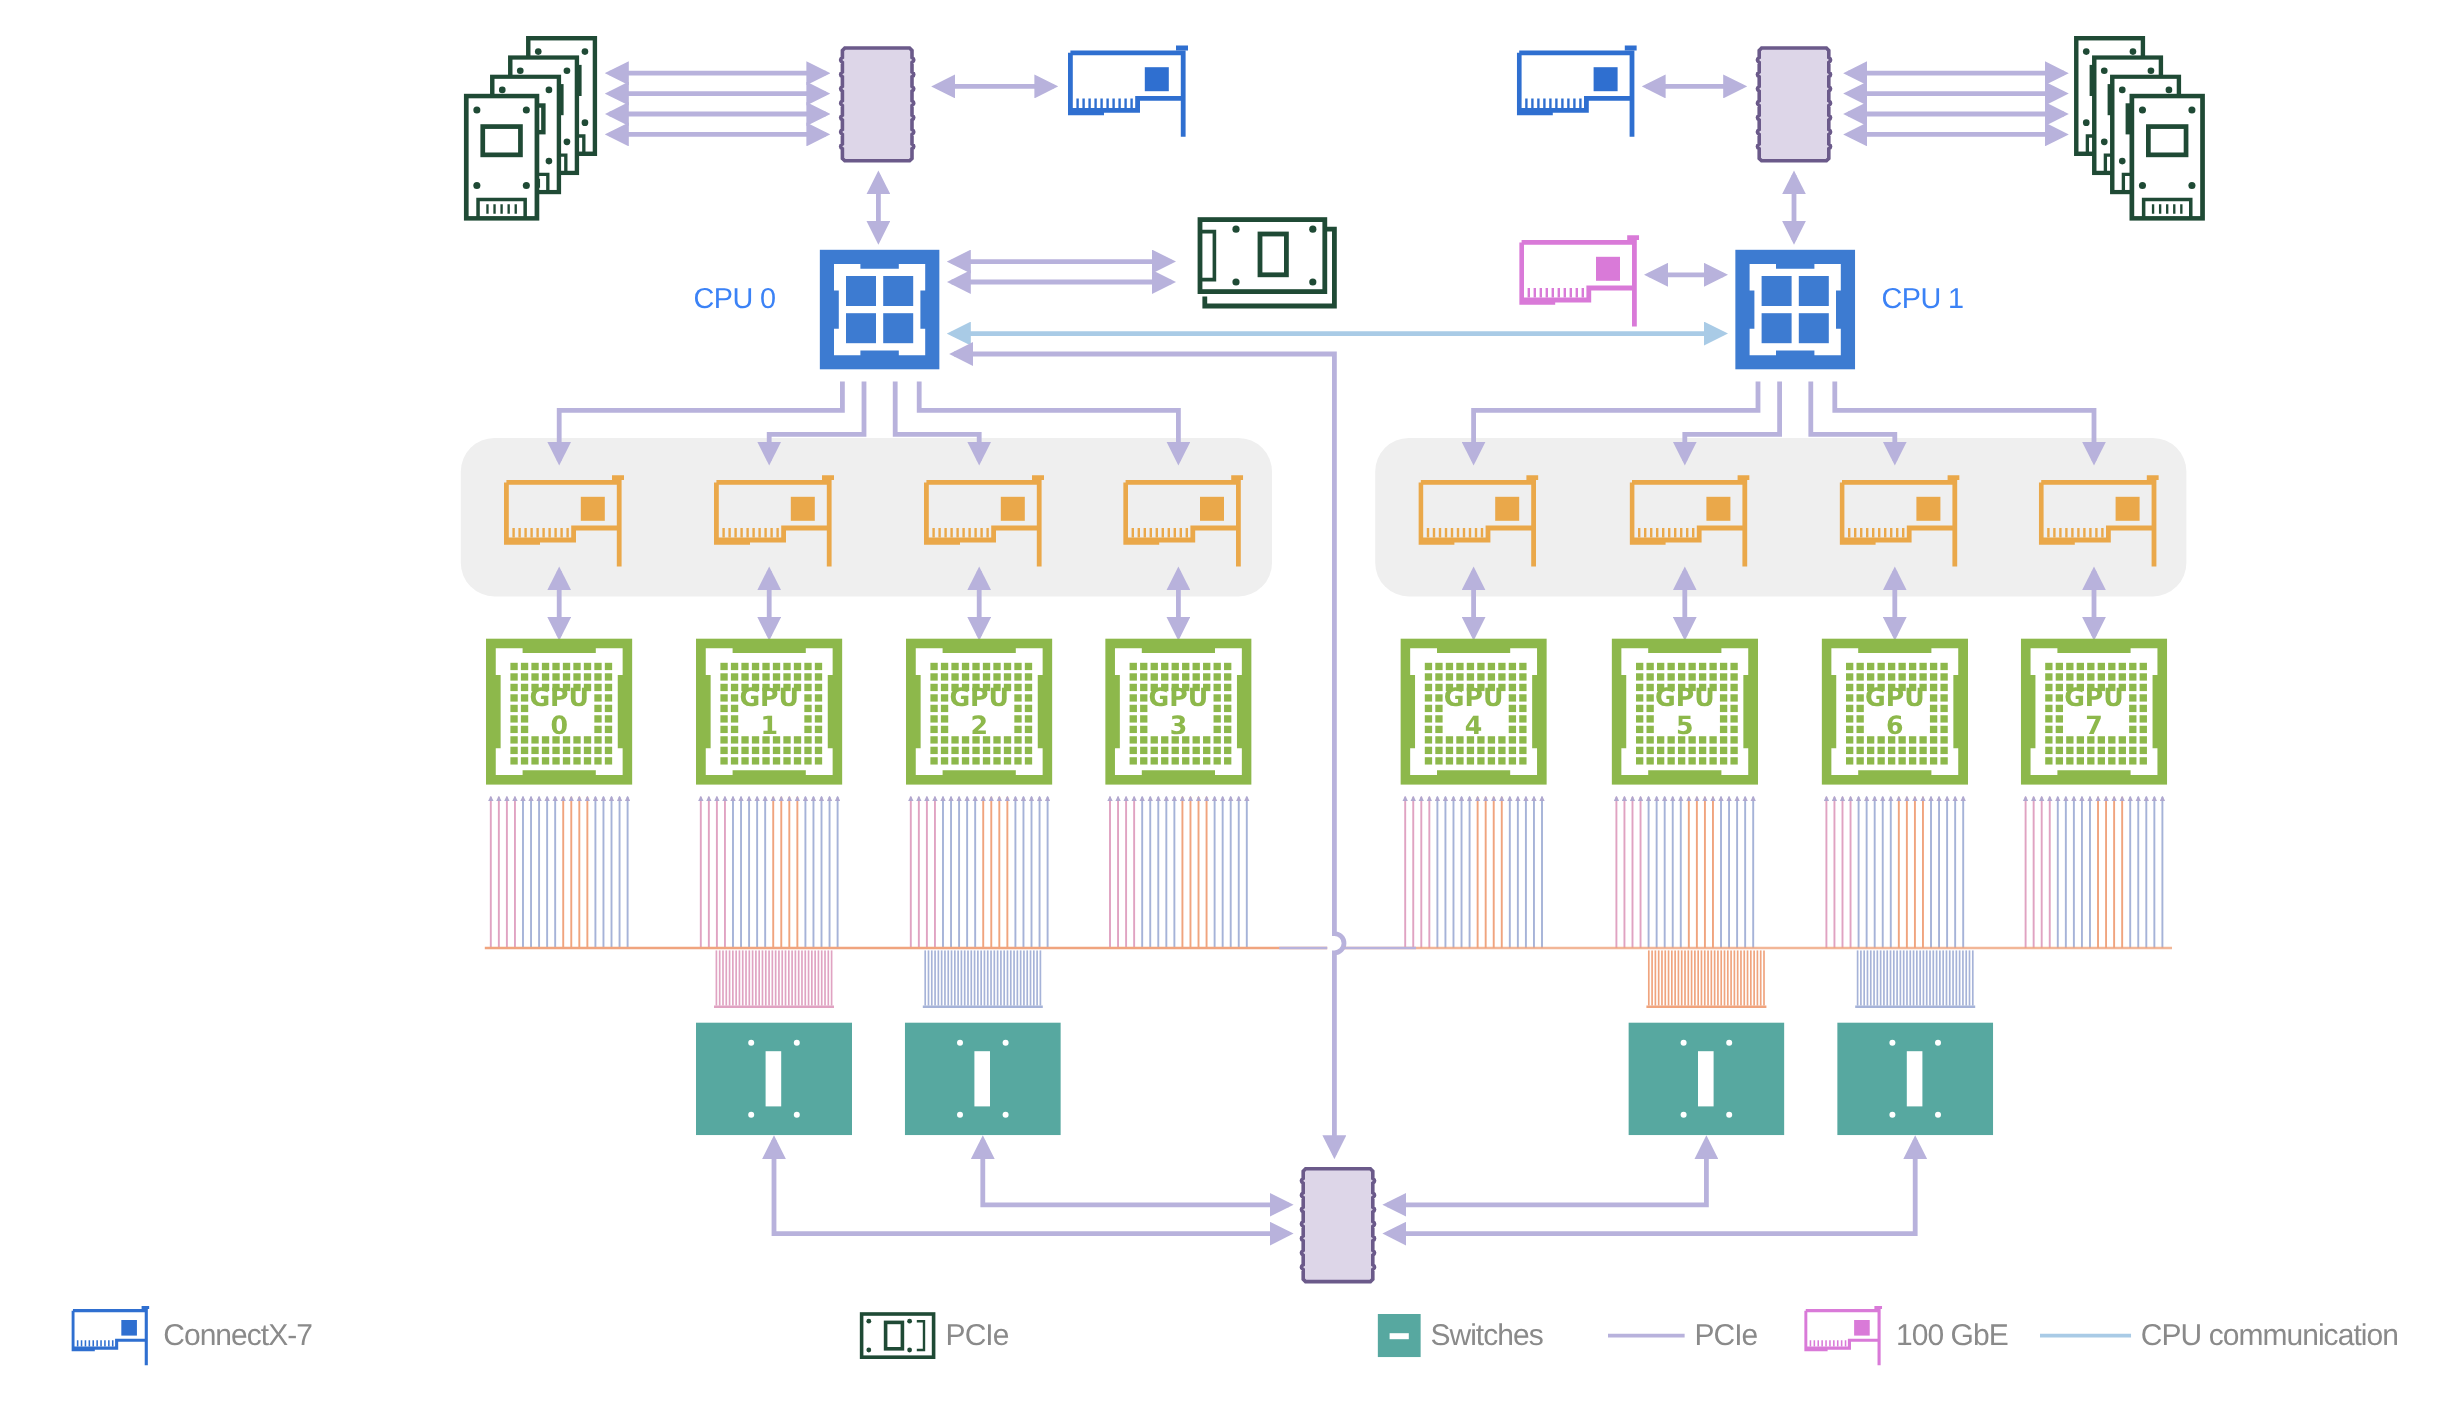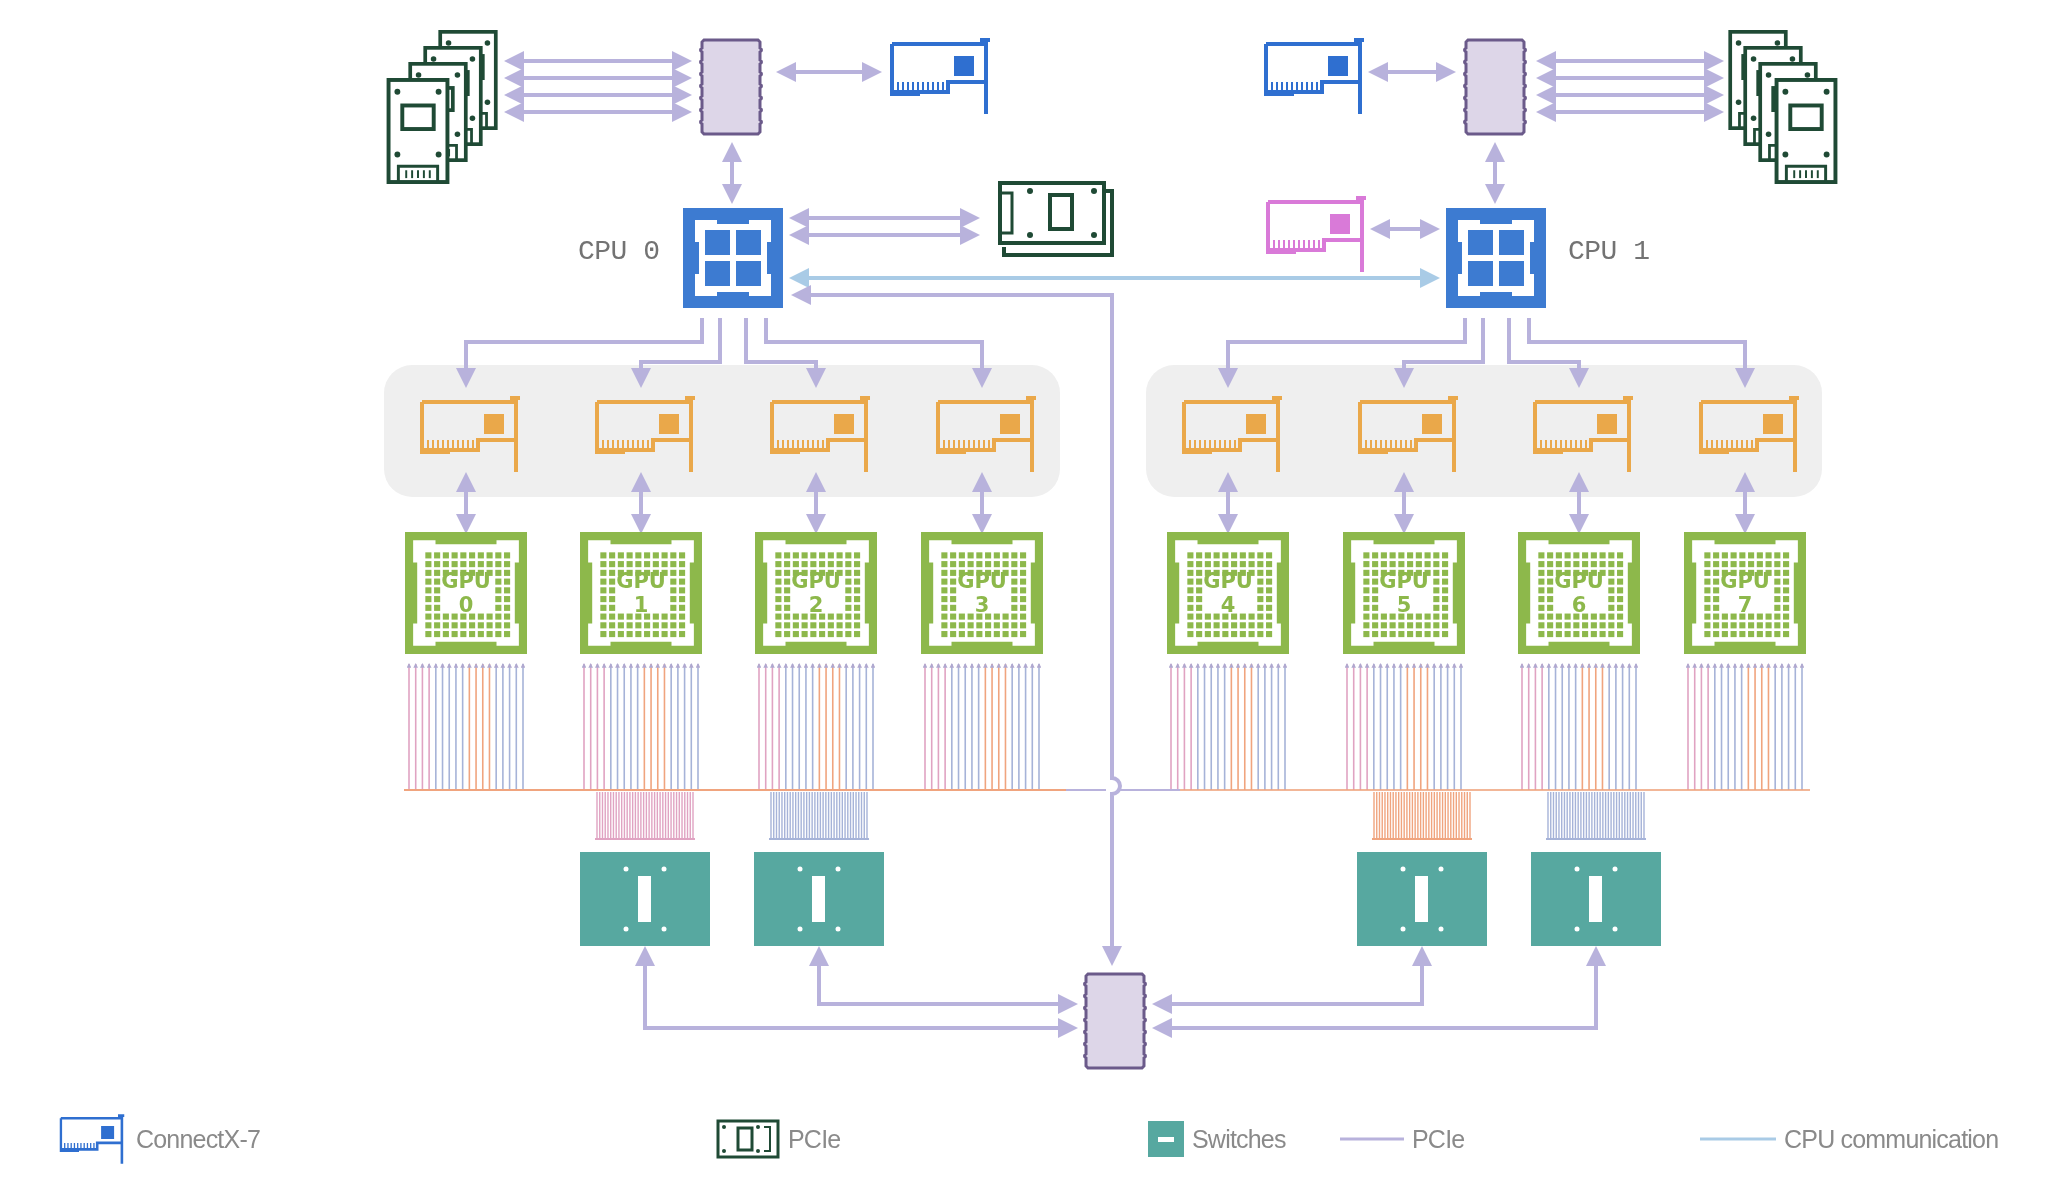--- a/index.html
+++ b/index.html
@@ -1,19 +1,19 @@
 <!DOCTYPE html>
 <html><head>
 <meta charset="utf-8">
 <style>
   html, body { margin:0; padding:0; background:#ffffff; }
   body { width:2048px; height:1183px; position:relative; overflow:hidden; font-family:"Liberation Sans", sans-serif; }
   #diagram { position:absolute; left:0; top:0; width:2048px; height:1183px; }
-  .cpu-label { position:absolute; font-family:Liberation Mono, monospace; font-size:28px; color:#737373; letter-spacing:-0.5px; }
-  .legend { position:absolute; left:0; top:1109px; width:1680px; height:60px; }
+  .cpu-label { position:absolute; font-family:Liberation Sans, sans-serif; font-size:24px; color:#3b82f6; letter-spacing:-0.5px; }
+  .legend { position:absolute; left:0; top:1083px; width:1680px; height:60px; }
   .legend-item { position:absolute; top:0; height:60px; display:flex; align-items:center; }
   .legend-label { font-family:"Liberation Sans", sans-serif; font-size:25px; color:#8a8a8a; margin-left:8px; letter-spacing:-0.8px; white-space:nowrap; }
   .gpu-text { font-family:"DejaVu Sans", sans-serif; font-weight:bold; fill:#8db84b; }
 </style>
 </head>
 <body>
 
 <svg id="diagram" width="2048" height="1183" viewBox="0 0 2048 1183" xmlns="http://www.w3.org/2000/svg">
   <defs>
     <marker id="ah" viewBox="0 0 10 10" refX="8" refY="5" markerWidth="5" markerHeight="5" orient="auto-start-reverse">
@@ -698,19 +698,25 @@
       <rect x="10" y="16" width="16" height="5" fill="#fff"></rect>
     </svg>
     <span class="legend-label">Switches</span>
   </div>
   <div class="legend-item" style="left:1340px;">
     <svg width="64" height="10" viewBox="0 0 64 10">
       <line x1="0" y1="5" x2="64" y2="5" stroke="#b8b2dc" stroke-width="3"></line>
     </svg>
     <span class="legend-label">PCIe</span>
   </div>
+  <div class="legend-item" style="left:1500px;">
+    <svg width="72" height="52" viewBox="0 0 100 80" style="color:#d97ad8">
+        <use href="#card"></use>
+      </svg>
+    <span class="legend-label">100 GbE</span>
+  </div>
   <div class="legend-item" style="left:1700px;">
     <svg width="76" height="10" viewBox="0 0 76 10">
       <line x1="0" y1="5" x2="76" y2="5" stroke="#a9cbe6" stroke-width="3"></line>
     </svg>
     <span class="legend-label">CPU communication</span>
   </div>
 </div>
 
 </body></html>

